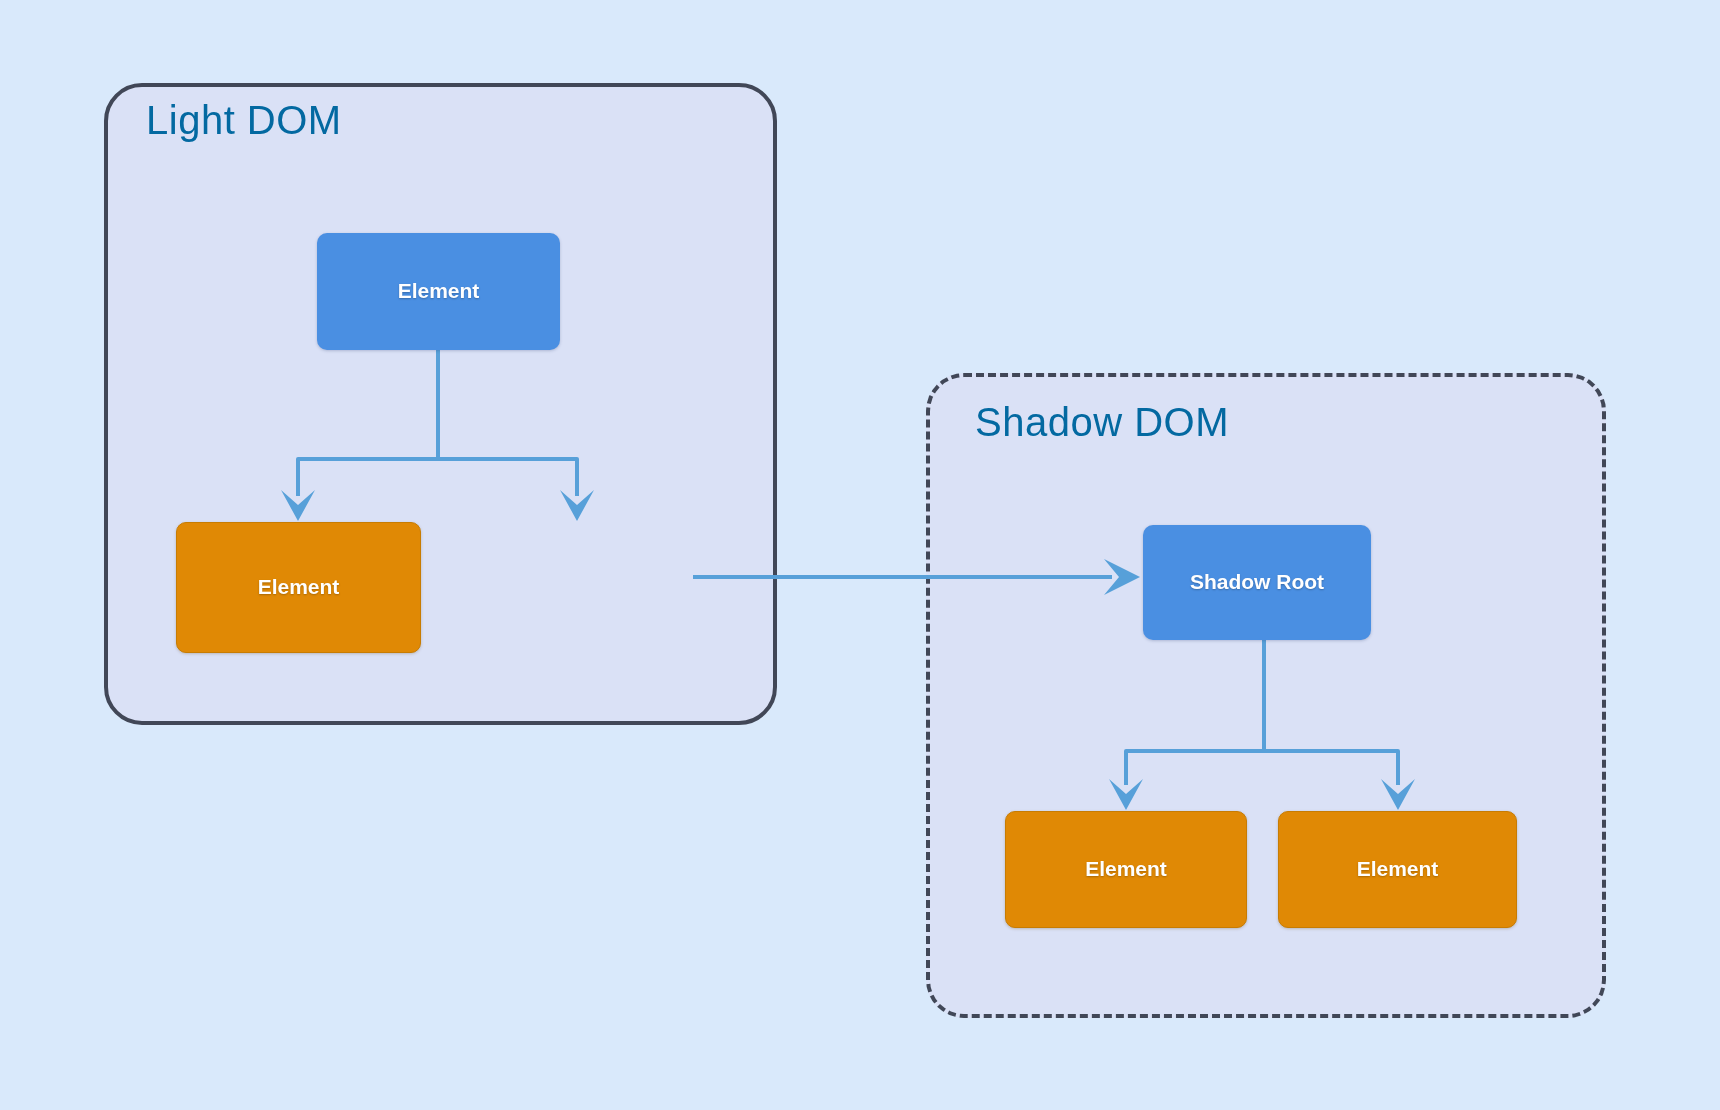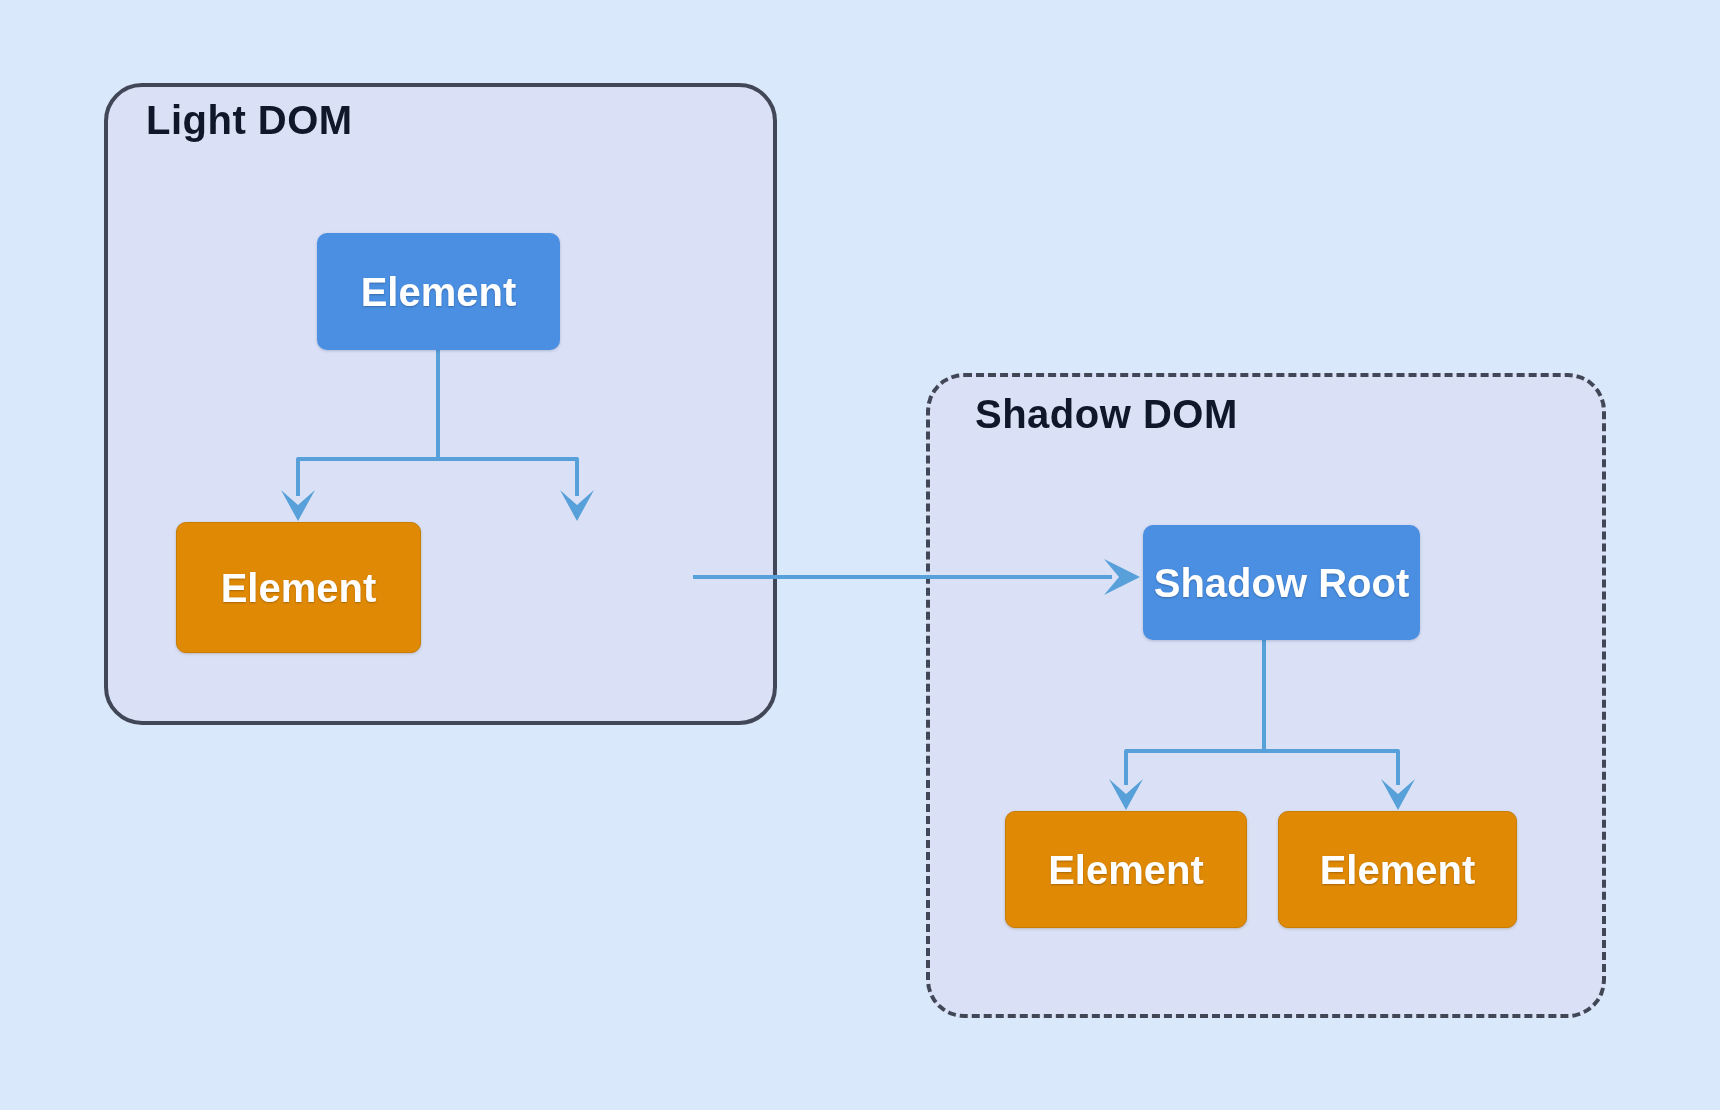--- a/index.html
+++ b/index.html
@@ -28,55 +28,55 @@
     left: 104px; top: 83px;
     width: 673px; height: 642px;
   }
   #shadow-dom {
     left: 926px; top: 373px;
     width: 680px; height: 645px;
   }
   .container-title {
     position: absolute;
     font-size: 40px;
-    font-weight: 700;
-    color: #0f172a;
+    font-weight: 400;
+    color: #0369a1;
     letter-spacing: 0.5px;
     white-space: nowrap;
   }
   #light-dom-title { left: 146px; top: 98px; }
-  #shadow-dom-title { left: 975px; top: 392px; }
+  #shadow-dom-title { left: 975px; top: 400px; }
 
   .node {
     position: absolute;
     display: flex;
     align-items: center;
     justify-content: center;
     text-align: center;
     color: #ffffff;
-    font-size: 40px;
+    font-size: 21px;
     font-weight: bold;
     line-height: 1.15;
     border-radius: 10px;
     box-sizing: border-box;
     text-shadow: 0 1px 2px rgba(0,0,0,0.25);
   }
   .node.blue {
     background: #4a8fe2;
     box-shadow: 0 1px 3px rgba(40,60,110,0.25);
   }
   .node.orange {
     background: #e08905;
     border: 1px solid #c87c02;
     box-shadow: 0 1px 3px rgba(90,60,0,0.25);
   }
   #ld-element-root  { left: 317px; top: 233px; width: 243px; height: 117px; }
   #ld-element-child { left: 176px; top: 522px; width: 245px; height: 131px; }
   #ld-shadow-host   { left: 450px; top: 522px; width: 243px; height: 131px; }
-  #sd-shadow-root   { left: 1143px; top: 525px; width: 277px; height: 115px; }
+  #sd-shadow-root   { left: 1143px; top: 525px; width: 228px; height: 115px; }
   #sd-element-left  { left: 1005px; top: 811px; width: 242px; height: 117px; }
   #sd-element-right { left: 1278px; top: 811px; width: 239px; height: 117px; }
 
   svg.connectors {
     position: absolute;
     left: 0; top: 0;
     width: 1720px;
     height: 1110px;
     pointer-events: none;
   }

